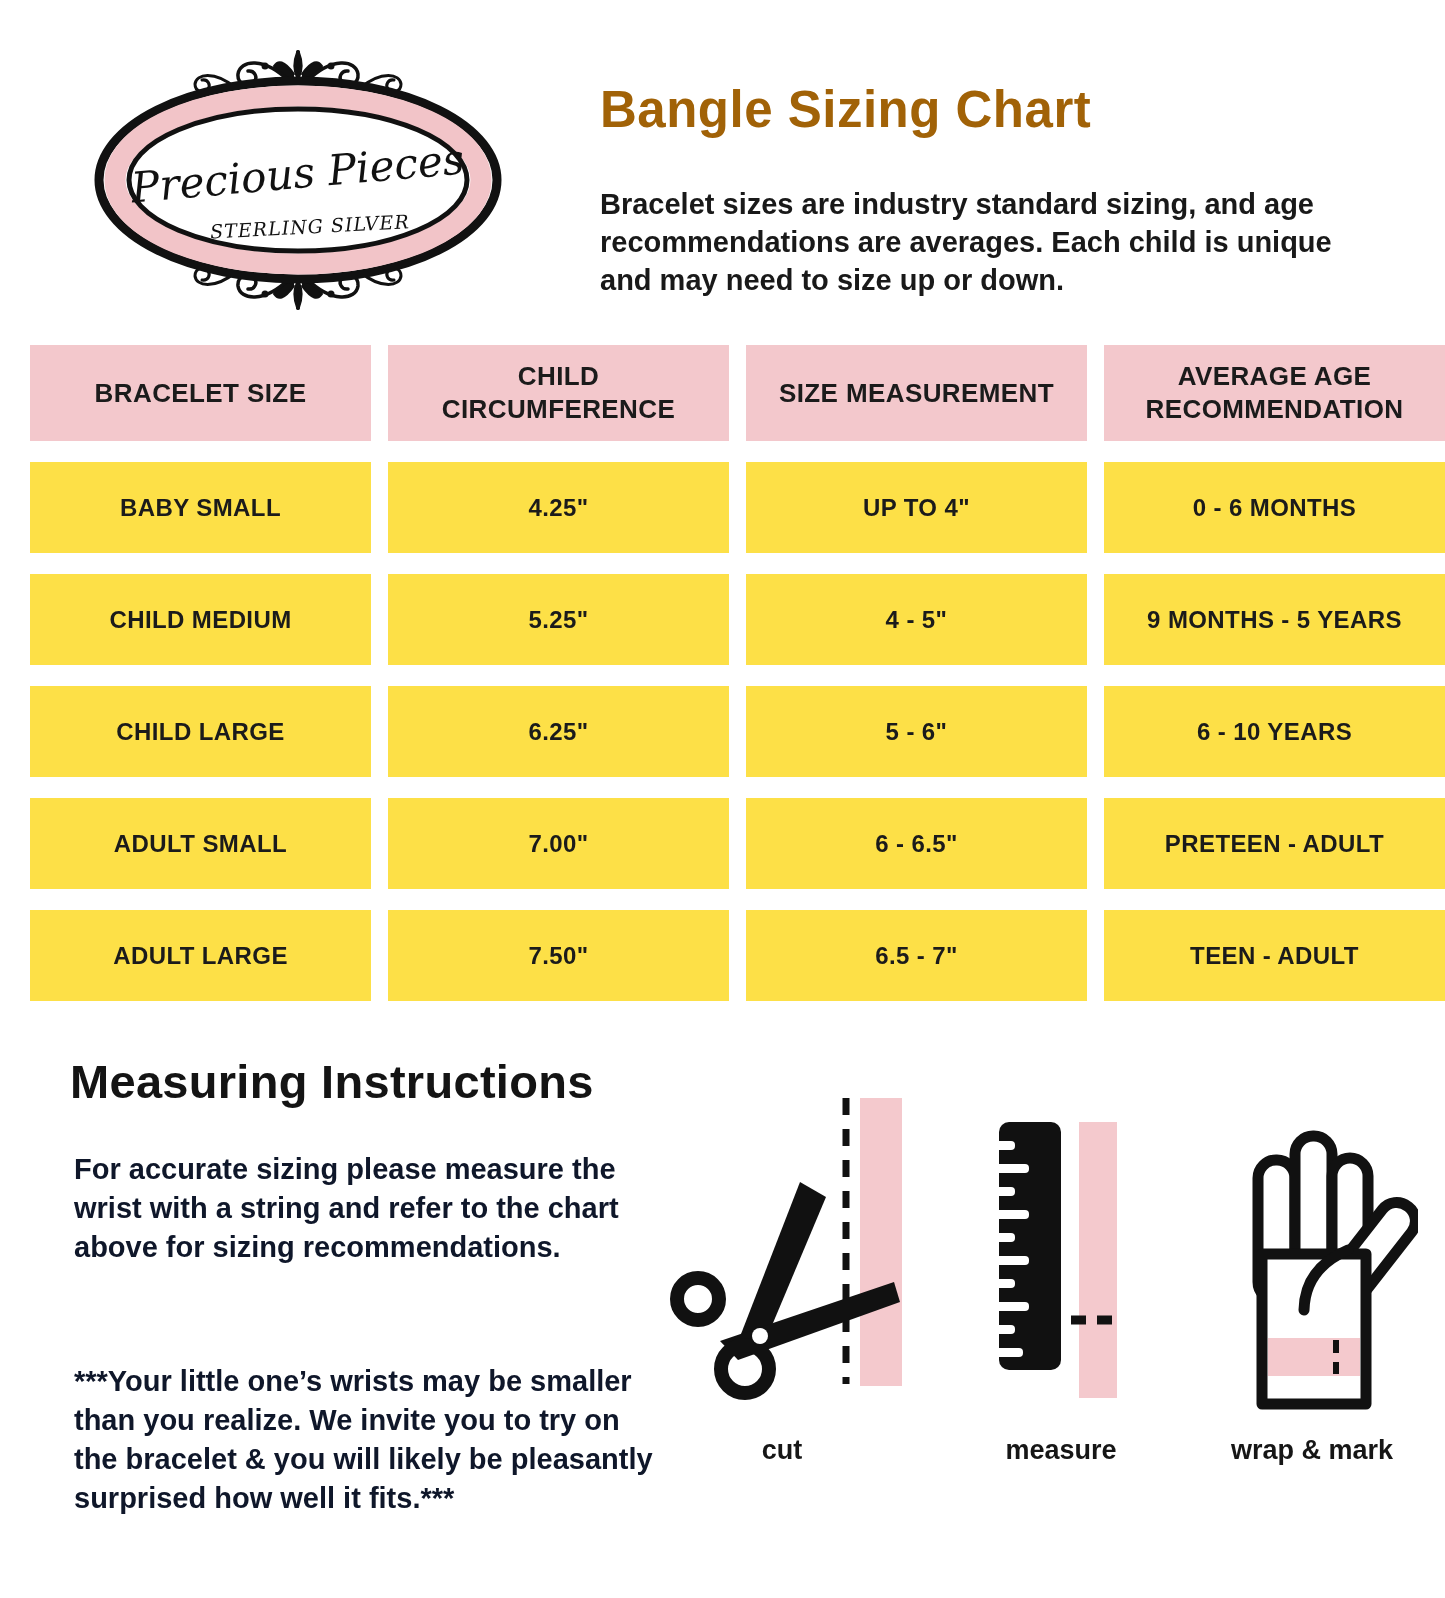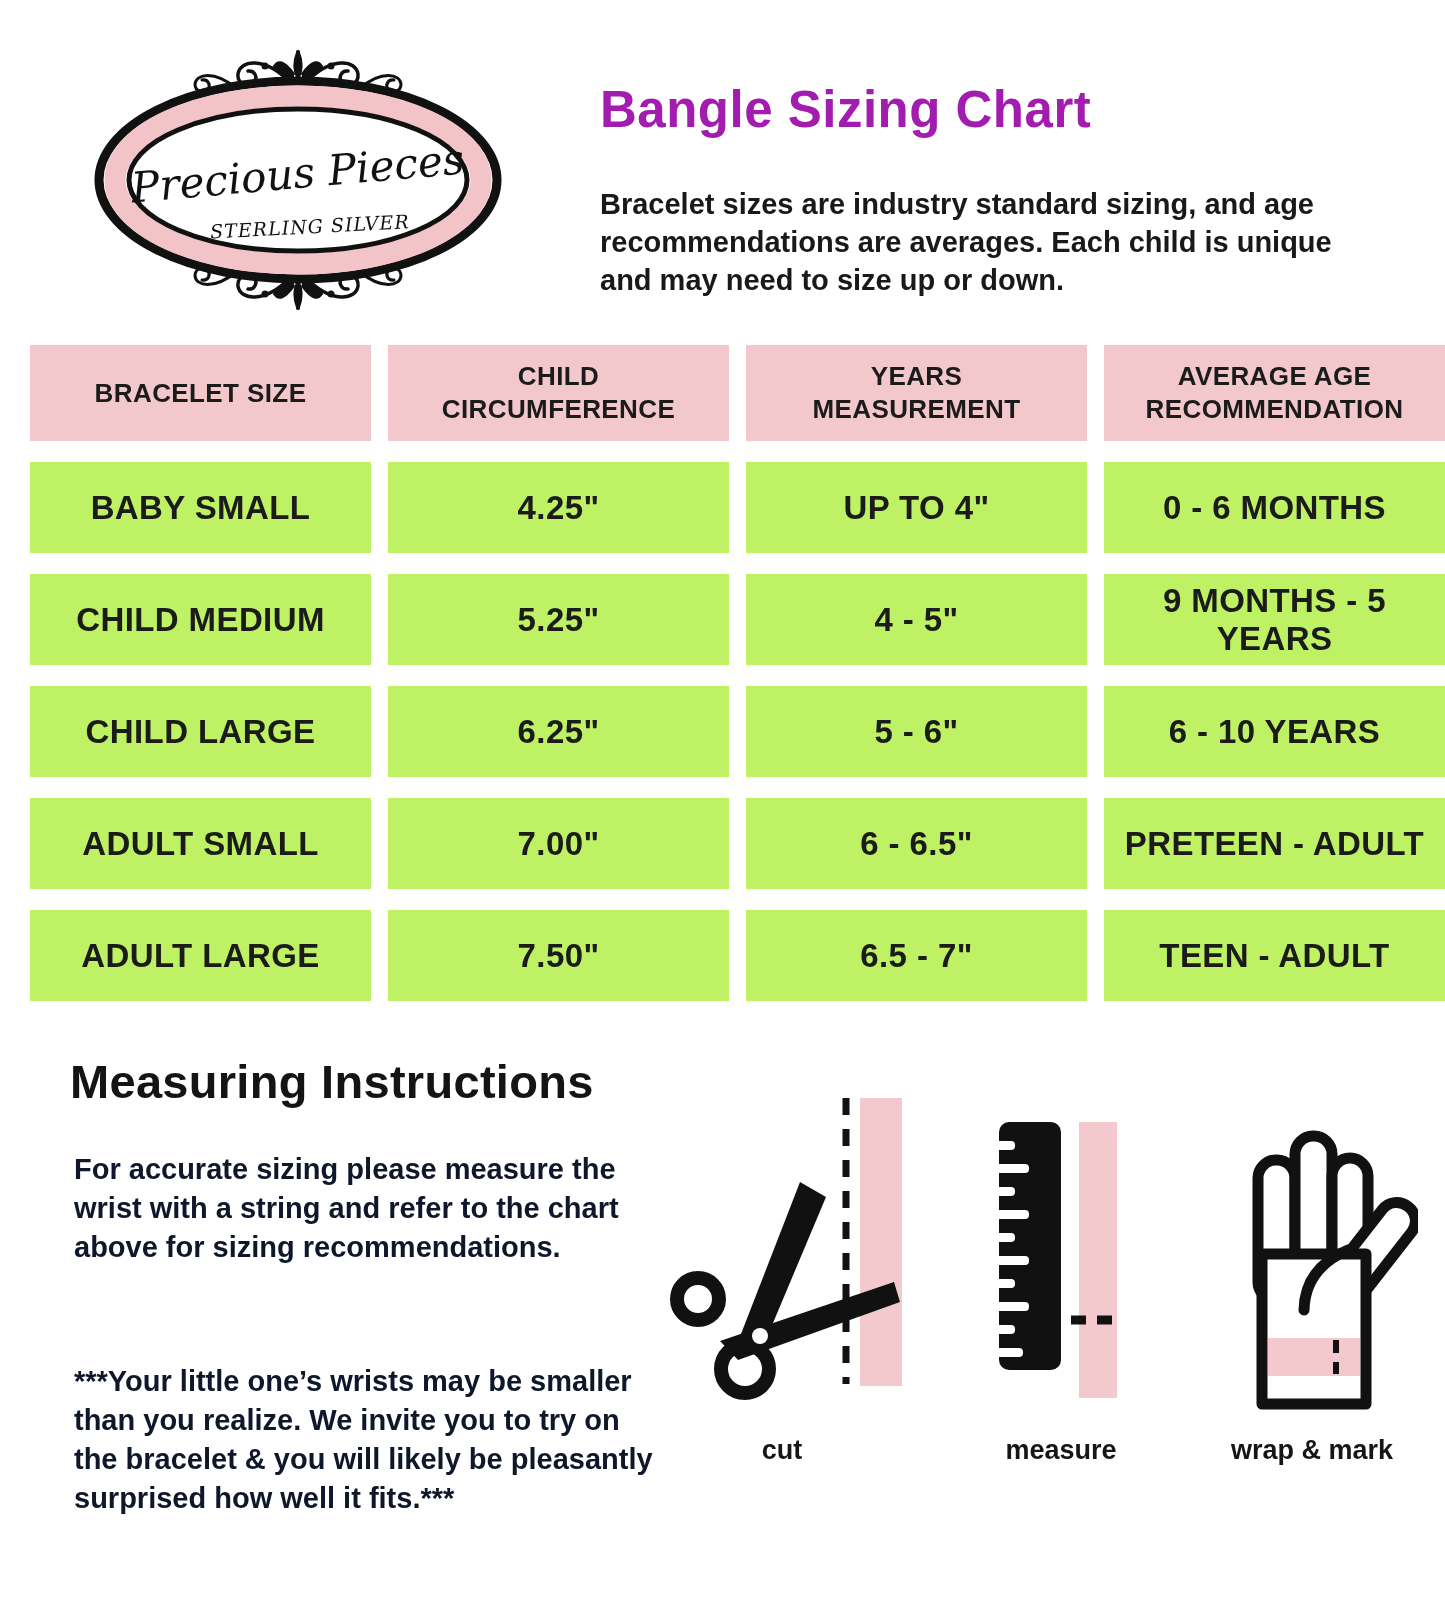--- a/index.html
+++ b/index.html
@@ -14,21 +14,21 @@
 
   
   .logo-block {
     position: absolute; left: 88px; top: 38px;
     width: 420px; height: 280px;
   }
   .title-block {
     position: absolute; left: 600px; top: 80px; width: 800px;
   }
   .page-title {
-    font-size: 51px; font-weight: 700; letter-spacing: 0.5px; color: #a21caf;
+    font-size: 51px; font-weight: 700; letter-spacing: 0.5px; color: #a16207;
   }
   .page-desc {
     margin-top: 46px;
     font-size: 29px; line-height: 38px; font-weight: 600; color: #191919;
     width: 790px;
   }
 
   
   .size-table {
     position: absolute; top: 345px; left: 0; width: 1445px;
@@ -37,21 +37,21 @@
     grid-template-rows: 96px repeat(5, 91px);
     column-gap: 17px; row-gap: 21px; padding-left: 30px;
   }
   .cell {
     display: flex; align-items: center; justify-content: center;
     text-align: center;
     font-weight: 700; font-size: 26px; letter-spacing: 0.4px;
     color: #1b1b1b;
   }
   .cell.head { background: #f3c8cc; line-height: 33px; padding: 0 28px; }
-  .cell.data { background: #bef264; font-size: 33px; padding: 0 14px; }
+  .cell.data { background: #fde047; font-size: 24px; padding: 0 14px; }
 
   
   .instructions { position: absolute; top: 1040px; left: 0; width: 1445px; height: 558px; }
   .mi-heading {
     position: absolute; left: 70px; top: 14px;
     font-size: 47px; font-weight: 700; letter-spacing: 0.3px;
   }
   .mi-p { position: absolute; left: 74px; width: 570px;
     font-size: 29px; line-height: 39px; font-weight: 700; color: #0f172a; }
   .mi-p1 { top: 110px; }
@@ -101,21 +101,21 @@
 </div>
 
 <div class="title-block">
   <div class="page-title">Bangle Sizing Chart</div>
   <div class="page-desc">Bracelet sizes are industry standard sizing, and age recommendations are averages. Each child is unique and may need to size up or down.</div>
 </div>
 
 <div class="size-table">
   <div class="cell head">BRACELET SIZE</div>
   <div class="cell head">CHILD CIRCUMFERENCE</div>
-  <div class="cell head">YEARS MEASUREMENT</div>
+  <div class="cell head">SIZE MEASUREMENT</div>
   <div class="cell head">AVERAGE AGE RECOMMENDATION</div>
 
   <div class="cell data">BABY SMALL</div>
   <div class="cell data">4.25"</div>
   <div class="cell data">UP TO 4"</div>
   <div class="cell data">0 - 6 MONTHS</div>
 
   <div class="cell data">CHILD MEDIUM</div>
   <div class="cell data">5.25"</div>
   <div class="cell data">4 - 5"</div>

